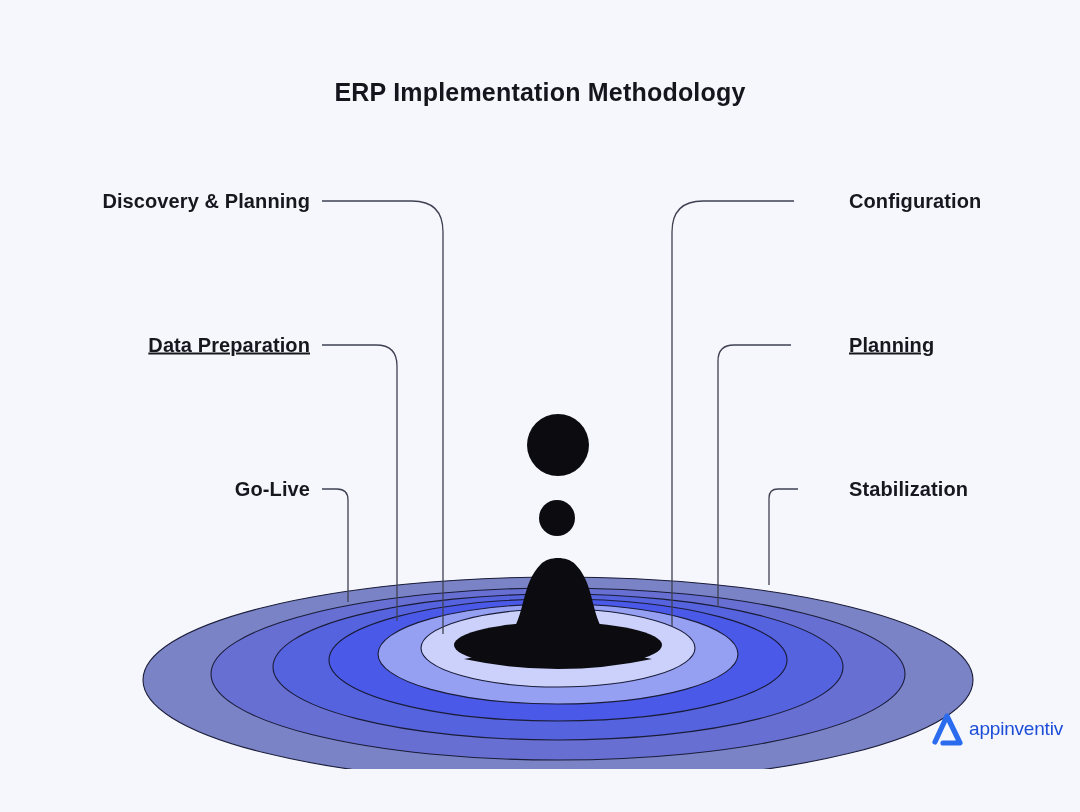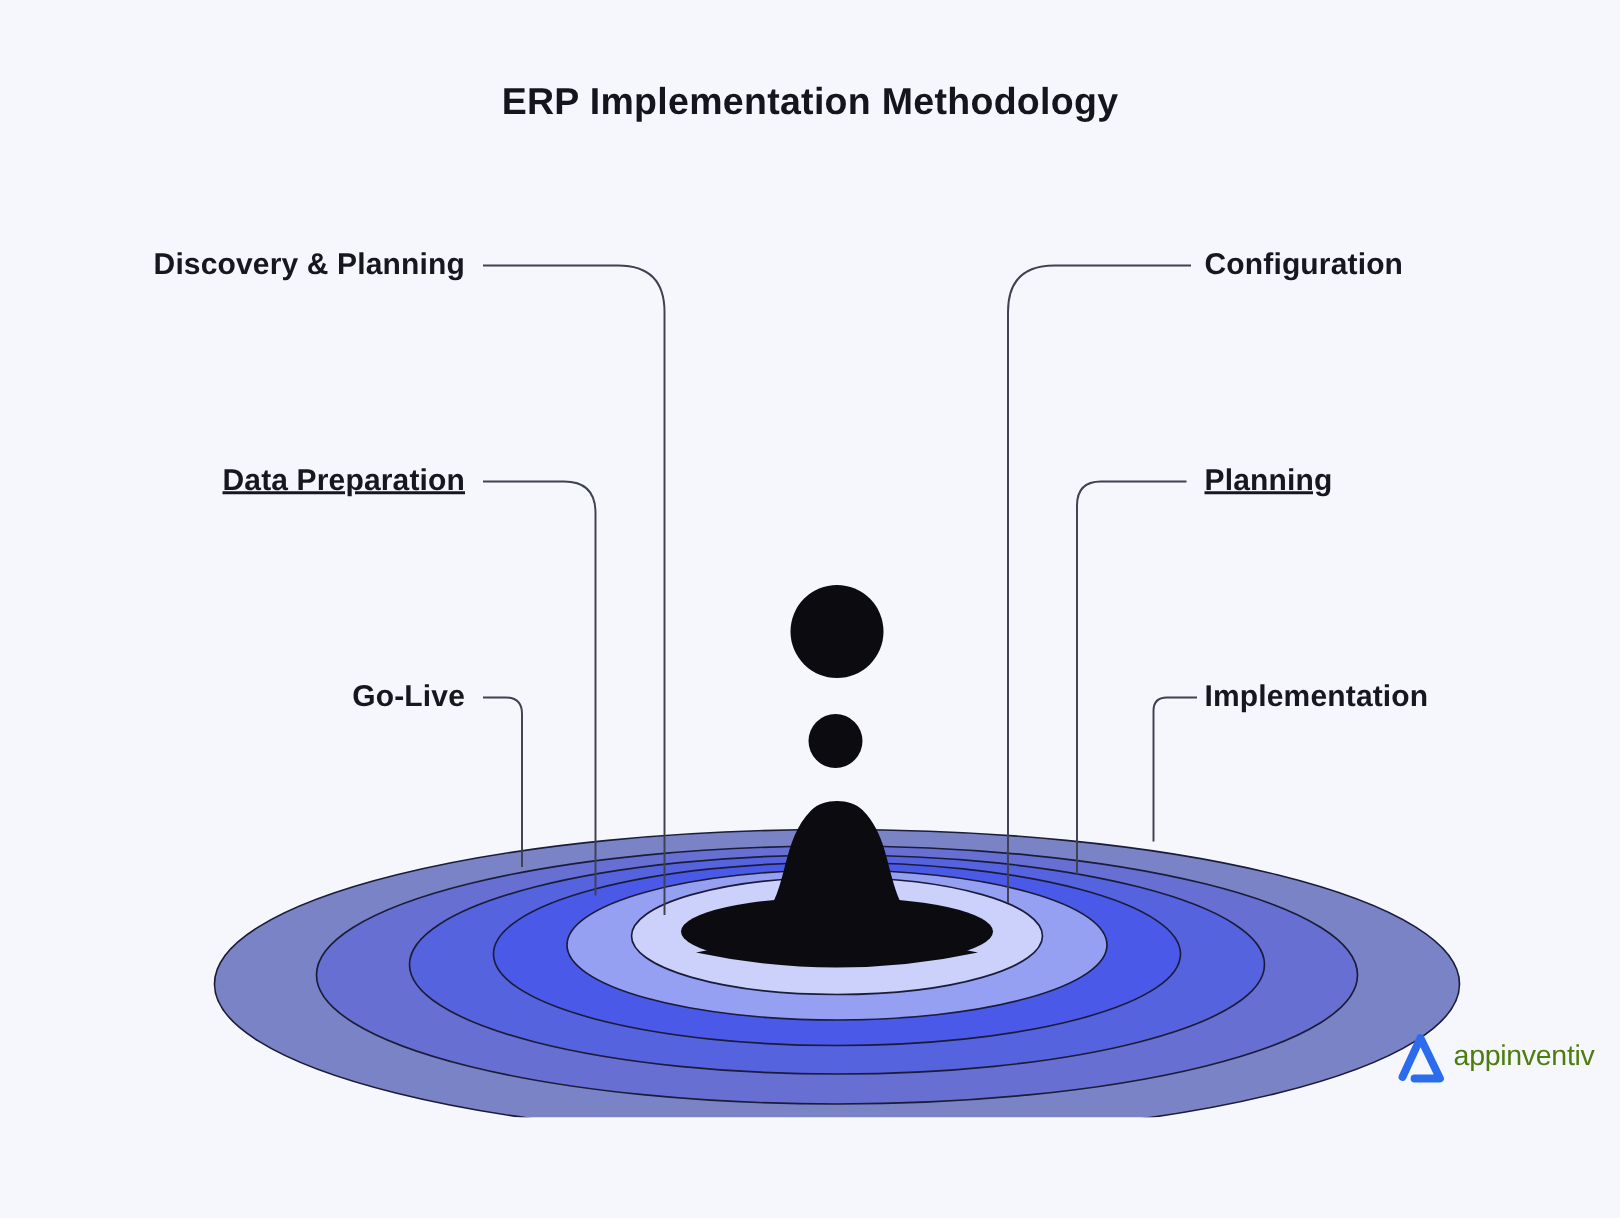--- a/index.html
+++ b/index.html
@@ -1,36 +1,36 @@
 <!DOCTYPE html>
 <html><head>
 <meta charset="utf-8">
 <style>
   html,body{margin:0;padding:0;background:#f6f7fc;}
   .canvas{
     position:relative;width:1080px;height:745px;overflow:hidden;
-    background:#f6f7fc;font-family:"Liberation Sans",sans-serif;
+    background:#f6f7fc;font-family:"Liberation Sans",sans-serif;margin-top:24px;
   }
   .title{
     position:absolute;top:54px;left:0;width:100%;text-align:center;
     font-size:25px;font-weight:700;color:#15151d;letter-spacing:.2px;
   }
   .illustration{position:absolute;top:0;left:0;}
   .phase-label{
     position:absolute;font-size:20px;font-weight:600;color:#17171f;
     white-space:nowrap;transform:translateY(-50%);letter-spacing:.1px;
   }
   .phase-label.side-left{right:770px;text-align:right;}
-  .phase-label.side-right{left:803px;text-align:right;}
+  .phase-label.side-right{left:849px;text-align:right;}
   .row-1{top:177px;} .row-2{top:321px;text-decoration:underline;} .row-3{top:465px;}
   .connector{fill:none;stroke-width:1.3px;}
   .brand{
     position:absolute;right:17px;bottom:22px;display:flex;align-items:center;gap:5px;
   }
-  .brand-name{font-size:19px;font-weight:500;color:#4d7c0f;letter-spacing:-.2px;}
+  .brand-name{font-size:19px;font-weight:500;color:#1d4ed8;letter-spacing:-.2px;}
 </style>
 </head>
 <body>
 
 <div class="canvas">
 
   <div class="title">ERP Implementation Methodology</div>
 
   <svg class="illustration" width="1080" height="812" viewBox="0 0 1080 812">
 
@@ -56,21 +56,21 @@
       <path class="connector" d="M 791 321 H 734 Q 718 321 718 337 V 583" stroke="#3E4152"></path>
       <path class="connector" d="M 798 465 H 778 Q 769 465 769 474 V 561" stroke="#3E4152"></path>
     </g>
   </svg>
 
   <div class="phase-label side-left row-1">Discovery &amp; Planning</div>
   <div class="phase-label side-left row-2">Data Preparation</div>
   <div class="phase-label side-left row-3">Go-Live</div>
   <div class="phase-label side-right row-1">Configuration</div>
   <div class="phase-label side-right row-2">Planning</div>
-  <div class="phase-label side-right row-3">Implementation</div>
+  <div class="phase-label side-right row-3">Stabilization</div>
 
   <div class="brand">
     <svg width="34" height="36" viewBox="0 0 34 36">
       <path d="M 5 31 L 17 5 L 30 32 L 13 32" fill="none" stroke-width="5.2" stroke-linecap="round" stroke-linejoin="round" stroke="#2B6CEE"></path>
     </svg>
     <span class="brand-name">appinventiv</span>
   </div>
 
 </div>
 

